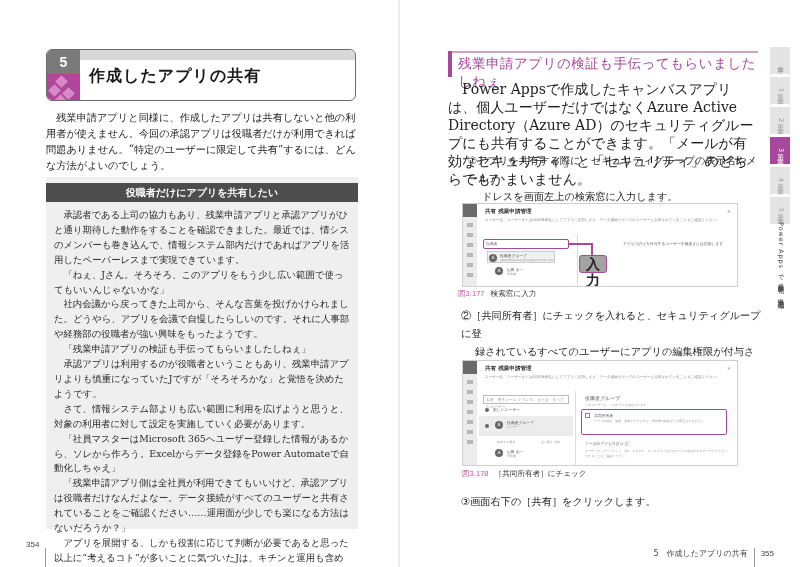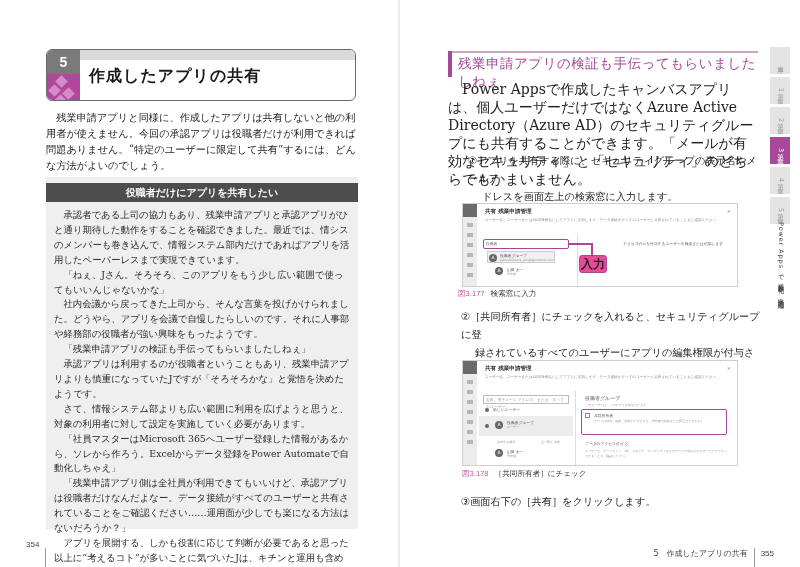--- a/index.html
+++ b/index.html
@@ -48,21 +48,21 @@
   .shot-rail .ico { width: 6px; height: 4px; margin: 6px auto 0; background: #b7b7b7; }
   .shot-title { position: absolute; left: 22px; top: 4px; font-size: 5.6px; font-weight: bold; color: #333; }
   .shot-close { position: absolute; right: 6px; top: 4px; font-size: 5px; color: #888; }
   .shot-desc { position: absolute; left: 22px; top: 14px; right: 8px; font-size: 3.6px; color: #888; line-height: 5px; }
   .shot-div { position: absolute; top: 30px; bottom: 0; width: 1px; background: #ddd; }
   .shot-input { position: absolute; background: #fff; border: 1px solid #bbb; font-size: 3.8px; color: #666; padding-left: 2px; line-height: 7px; }
   .hl { border: 1.5px solid #a8489a !important; border-radius: 2px; }
   .avatar { position: absolute; width: 8px; height: 8px; border-radius: 50%; background: #666; color: #fff; font-size: 4.5px; text-align: center; line-height: 8px; }
   .tiny { position: absolute; font-size: 3.8px; color: #555; white-space: nowrap; }
   .tiny.sub { font-size: 3px; color: #999; }
-  .callout { position: absolute; border: 1.5px solid #a8489a; border-radius: 3px; background: #ec4899; font-size: 12px; font-weight: bold; color: #222; text-align: center; line-height: 16px; }
+  .callout { position: absolute; border: 1.5px solid #a8489a; border-radius: 3px; background: #a3a3a3; font-size: 14px; font-weight: bold; color: #222; text-align: center; line-height: 16px; }
   .callout-line { position: absolute; background: #a8489a; }
 
   .caption { position: absolute; font-size: 7.6px; color: #333; }
   .caption .fig { color: #c0589f; font-family: "Liberation Sans", sans-serif; margin-right: 6px; }
 
   .footer-right { position: absolute; right: 26px; top: 540px; font-size: 8px; color: #444; display: flex; align-items: center; }
   .footer-right .pgno { font-family: "Liberation Sans", sans-serif; margin-left: 6px; }
   .footer-right .vline { margin-right: 0; margin-left: 6px; }
 
   
@@ -154,21 +154,21 @@
   <div class="tiny sub" style="left:44px;top:68px;">所有者</div>
   <div class="tiny" style="left:160px;top:37px;">アクセス許可を付与するユーザーを検索または追加します</div>
   <div class="callout-line" style="left:106px;top:39px;width:23px;height:1.5px;"></div>
   <div class="callout-line" style="left:128px;top:39px;width:1.5px;height:12px;"></div>
   <div class="callout" style="left:116px;top:51px;width:28px;height:18px;">入力</div>
 </div>
 <div class="caption" style="left:458px;top:289px;">
   <span class="fig">図3.177</span><span>検索窓に入力</span>
 </div>
 
-<div class="step" style="left:461px;top:308px;width:300px;">
+<div class="step" style="left:461px;top:308px;width:300px;font-family:Liberation Mono, monospace;">
   <span>②</span><span>［共同所有者］にチェックを入れると、セキュリティグループに登</span>
   <span class="cont">録されているすべてのユーザーにアプリの編集権限が付与されます。</span>
 </div>
 
 <div class="shot" style="left:462px;top:360px;width:276px;height:106px;">
   <div class="shot-rail">
     <div class="top"></div>
       <div class="ico"></div>
       <div class="ico"></div>
       <div class="ico"></div>

